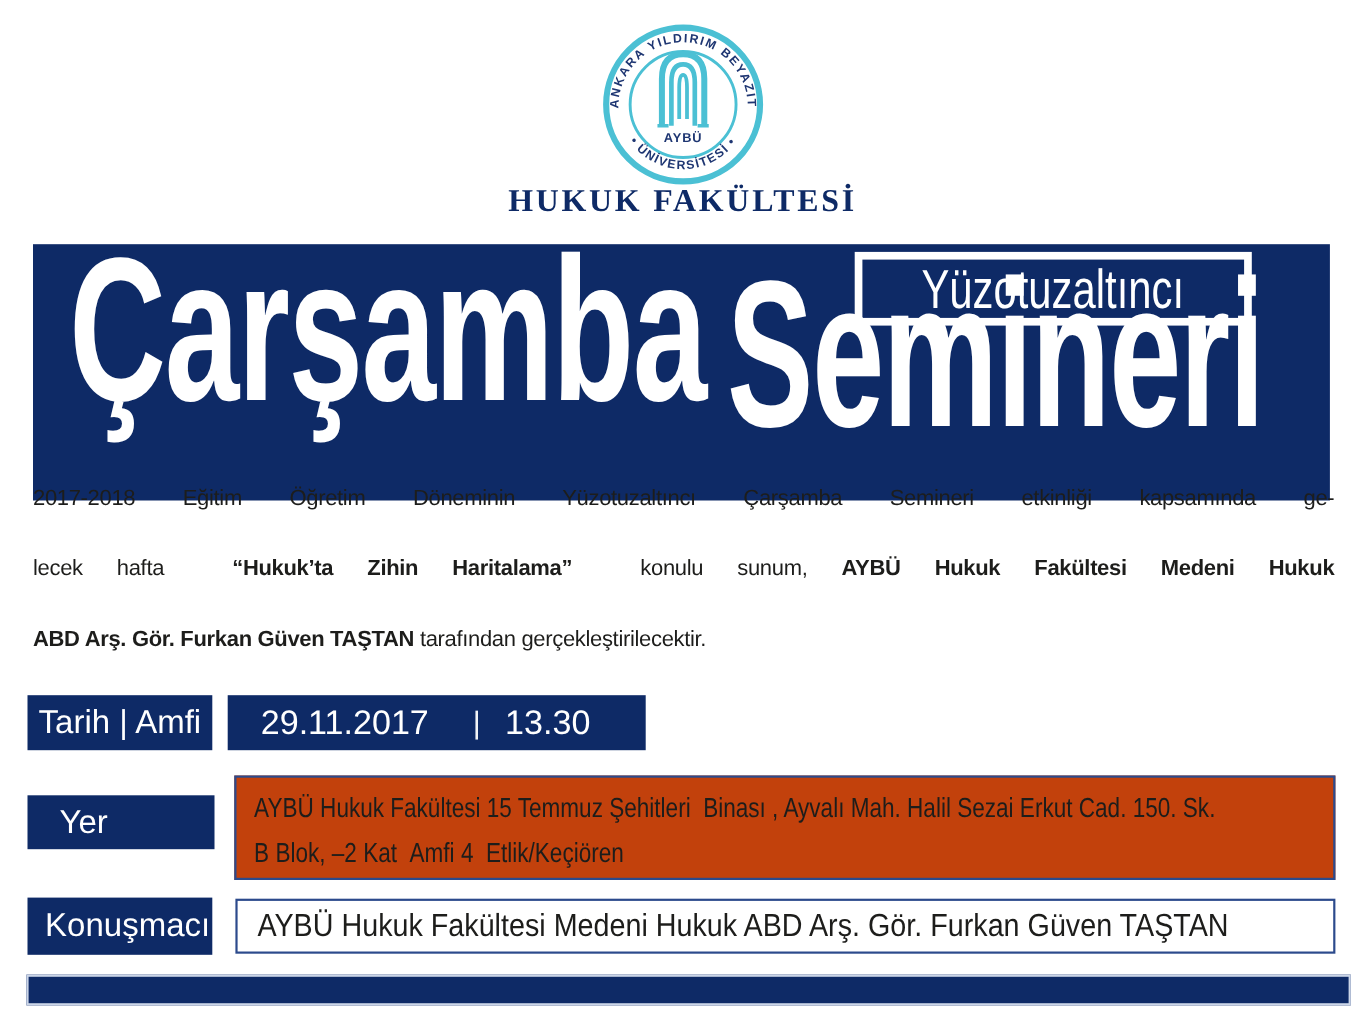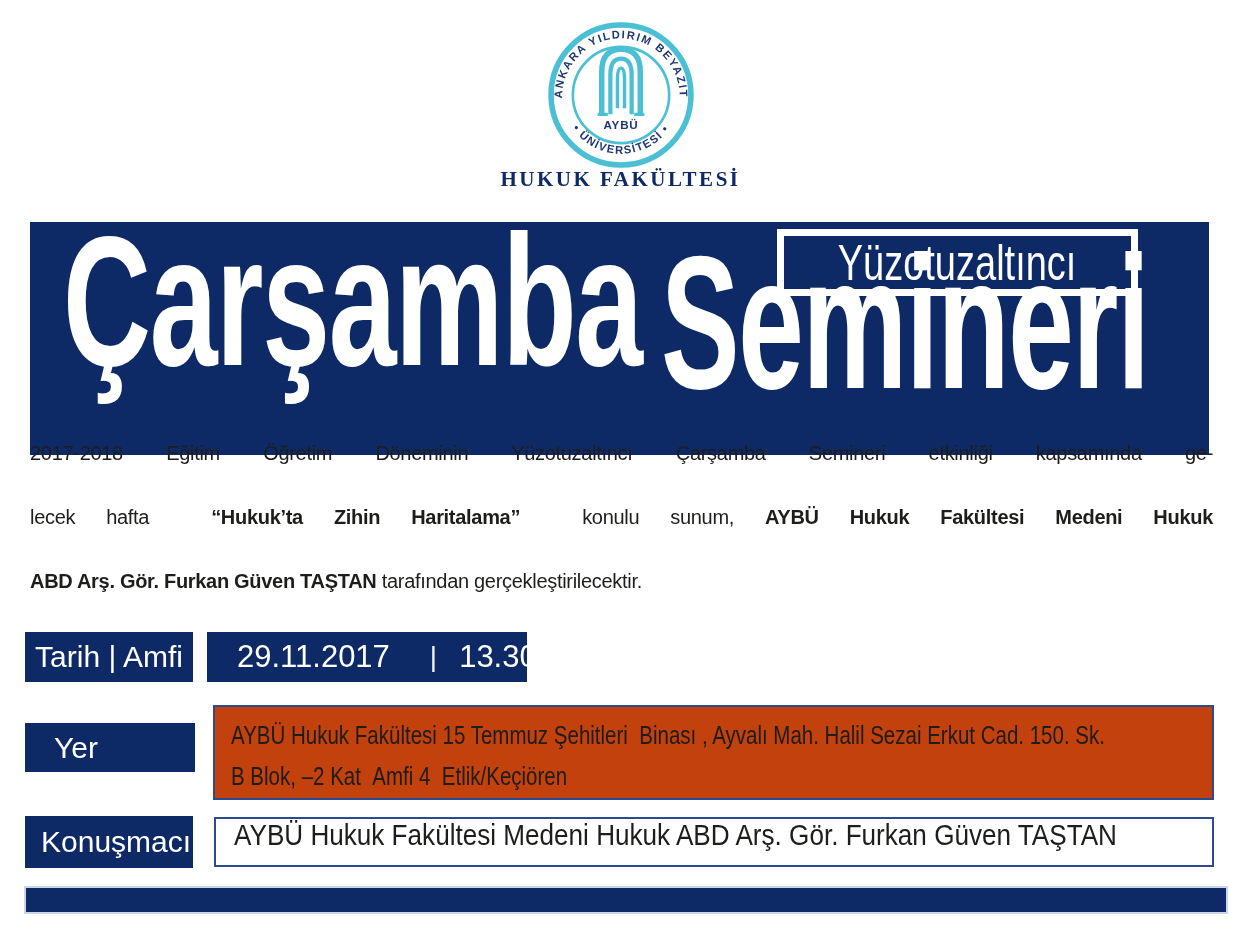--- a/index.html
+++ b/index.html
@@ -7,21 +7,21 @@
   }
   *{margin:0;padding:0;box-sizing:border-box}
   html,body{background:#fff}
   .poster{position:relative;width:1241px;height:934px;background:#fff;overflow:hidden;
           font-family:"Liberation Sans","DejaVu Sans",sans-serif;color:var(--ink)}
 
   
   .logo{position:absolute;left:547px;top:21px;width:148px;height:148px}
   .faculty{position:absolute;left:0;right:0;top:167px;text-align:center;
            font-family:"Liberation Serif","DejaVu Serif",serif;font-weight:700;
-           font-size:21px;letter-spacing:2.5px;color:var(--navy)}
+           font-size:29px;letter-spacing:2.5px;color:var(--navy)}
 
   
   .banner{position:absolute;left:30px;top:222px;width:1179px;height:233px;background:var(--navy)}
   .banner .word{position:absolute;color:#fff;font-weight:700;white-space:nowrap;
                 transform-origin:left top;line-height:1}
   .word1{left:33px;top:-14px;font-size:186px;letter-spacing:-2px;transform:scaleX(0.655)}
   .word2{left:631px;top:5px;font-size:190px;letter-spacing:-2px;transform:scaleX(0.62)}
   .badge{position:absolute;left:747px;top:7px;width:361px;height:67px;border:7px solid #ffffff;
          display:flex;align-items:center;justify-content:center}
   .badge span{color:#fff;font-size:50px;font-weight:400;white-space:nowrap;
@@ -33,31 +33,31 @@
   .para-line.just{text-align:justify;text-align-last:justify}
   .para-line .b{font-weight:700}
 
   
   .lbl{position:absolute;background:var(--navy);color:#fff;font-size:30px;
        display:flex;align-items:center;white-space:nowrap}
   .lbl-date{left:25px;top:632px;width:168px;height:50px;justify-content:center}
   .lbl-place{left:25px;top:723px;width:170px;height:49px;padding-left:29px}
   .lbl-speaker{left:25px;top:816px;width:168px;height:52px;padding-left:16px}
 
-  .val-date{position:absolute;left:207px;top:632px;width:320px;height:50px;background:var(--navy);
+  .val-date{position:absolute;left:207px;top:632px;width:380px;height:50px;background:var(--navy);
             color:#fff;display:flex;align-items:center;font-size:31px;padding-left:30px}
   .val-date .sep{font-weight:300;font-size:28px;margin:0 22px 0 40px;opacity:.95}
 
   .val-place{position:absolute;left:213px;top:705px;width:1001px;height:95px;background:#c2410c;
              border:2px solid var(--boxb);padding:8px 0 0 16px}
   .val-place .pl{font-size:25px;line-height:41px;white-space:nowrap;
                  transform:scaleX(0.82);transform-origin:left center}
 
   .val-speaker{position:absolute;left:214px;top:817px;width:1000px;height:50px;background:#fff;
-               border:2px solid var(--boxb);display:flex;align-items:flex-start;padding-left:18px}
+               border:2px solid var(--boxb);display:flex;align-items:center;padding-left:18px}
   .val-speaker span{font-size:29px;white-space:nowrap;transform:scaleX(0.9);transform-origin:left center}
 
   
   .bottom-bar{position:absolute;left:24px;top:886px;width:1204px;height:28px;
               background:var(--navy);border:2px solid var(--barb)}
 </style>
 </head>
 <body>
 
 <div class="poster">

